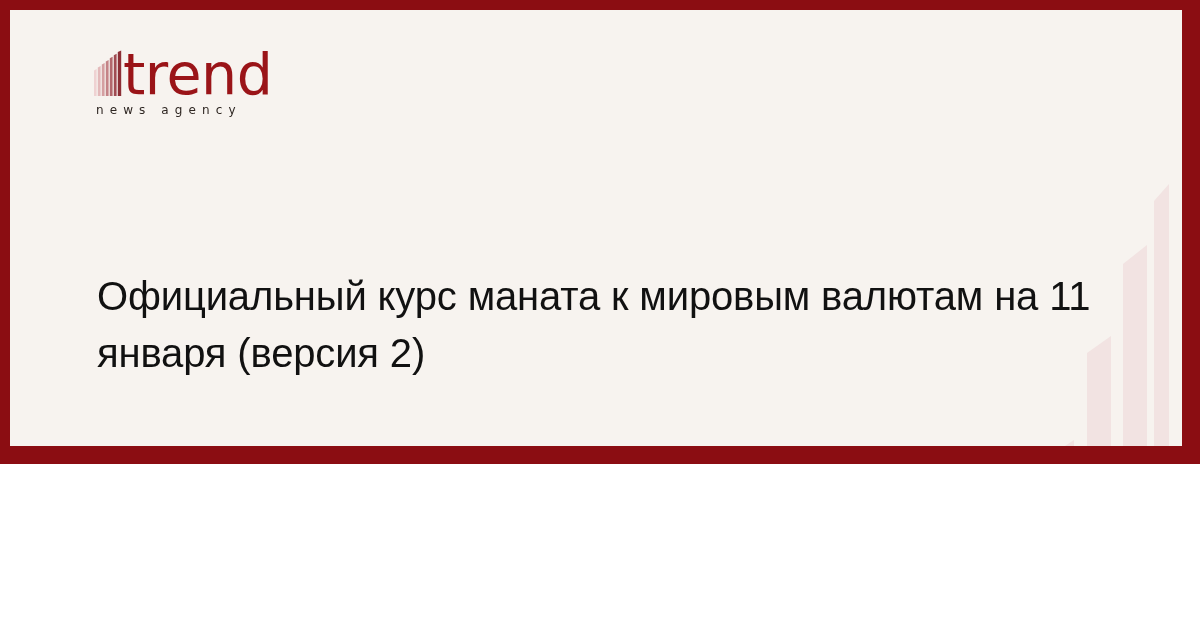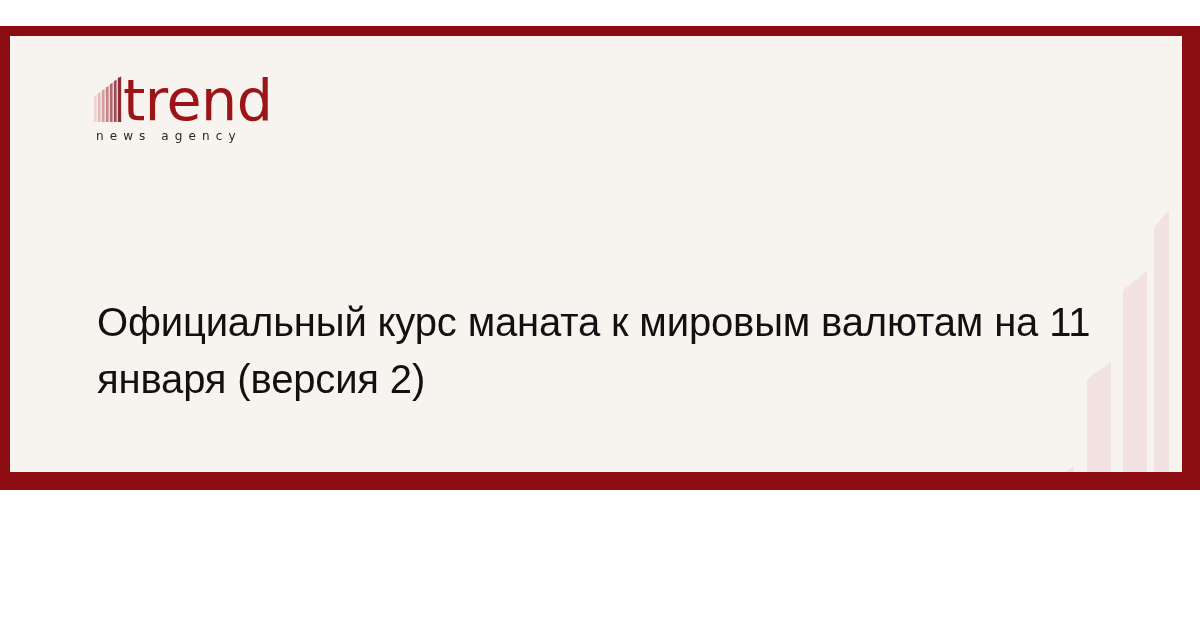--- a/index.html
+++ b/index.html
@@ -10,21 +10,20 @@
   }
 
   .card {
     position: relative;
     width: 1200px;
     height: 464px;
     box-sizing: border-box;
     background: var(--cream, #F7F3EF);
     overflow: hidden;
     font-family: "Liberation Sans", "DejaVu Sans", sans-serif;
-    margin-top: 26px;
   }
 
   
   .frame-top,
   .frame-left,
   .frame-right,
   .frame-bottom {
     position: absolute;
     background: var(--brand, #8B0D12);
     z-index: 40;

